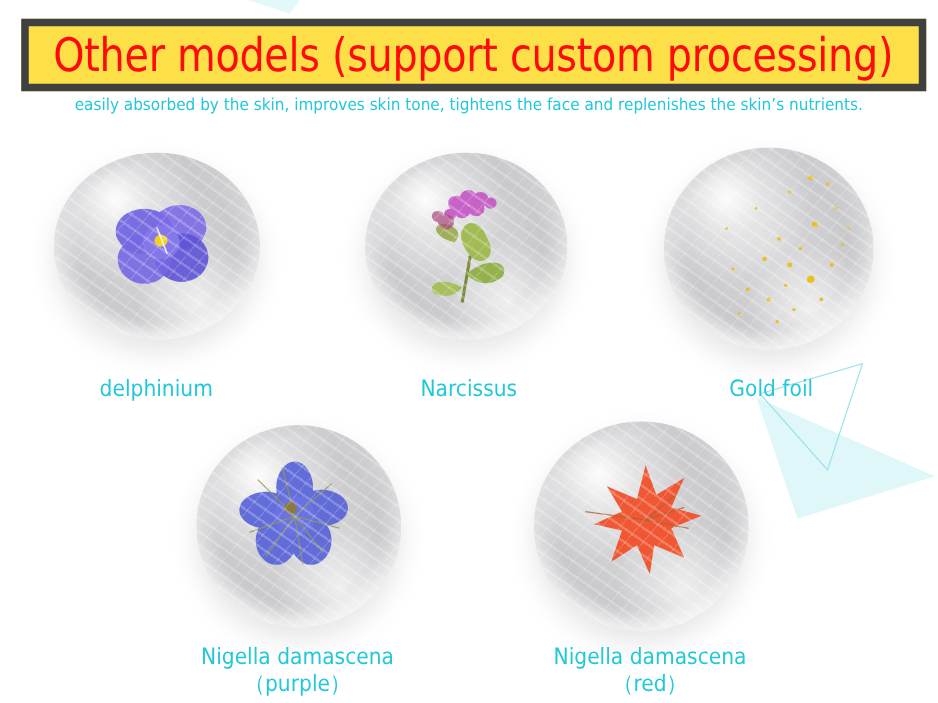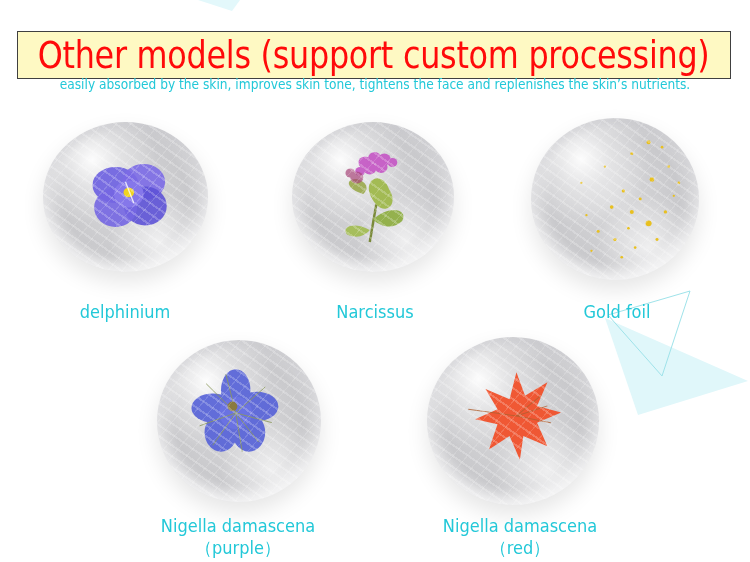--- a/index.html
+++ b/index.html
@@ -3,24 +3,24 @@
 <meta charset="utf-8">
 <style>
   html, body { margin: 0; padding: 0; }
   body {
     width: 750px; height: 562px; position: relative; overflow: hidden;
     background: #ffffff;
     font-family: "Liberation Sans", "DejaVu Sans", sans-serif;
   }
   .deco { position: absolute; left: 0; top: 0; width: 750px; height: 562px; pointer-events: none; }
   .title-box {
-    position: absolute; left: 17px; top: 31px; width: 712px; height: 46px;
-    border: 1px solid #404040; box-sizing: content-box;
+    position: absolute; left: 17px; top: 15px; width: 712px; height: 46px;
+    border: 6px solid #404040; box-sizing: content-box;
     display: flex; align-items: center; justify-content: center;
-    background: #fef9c3;
+    background: #fde047;
   }
   .title {
     color: #ff0a0a; font-size: 37px; letter-spacing: -0.3px; white-space: nowrap;
     font-family: "DejaVu Sans", sans-serif; font-weight: normal;
     transform: scaleX(0.86); transform-origin: center;
   }
   .subtitle {
     position: absolute; left: 0; top: 77px; width: 750px; text-align: center;
     color: #22c8d8; font-size: 13.3px; white-space: nowrap;
     font-family: "DejaVu Sans", sans-serif;

